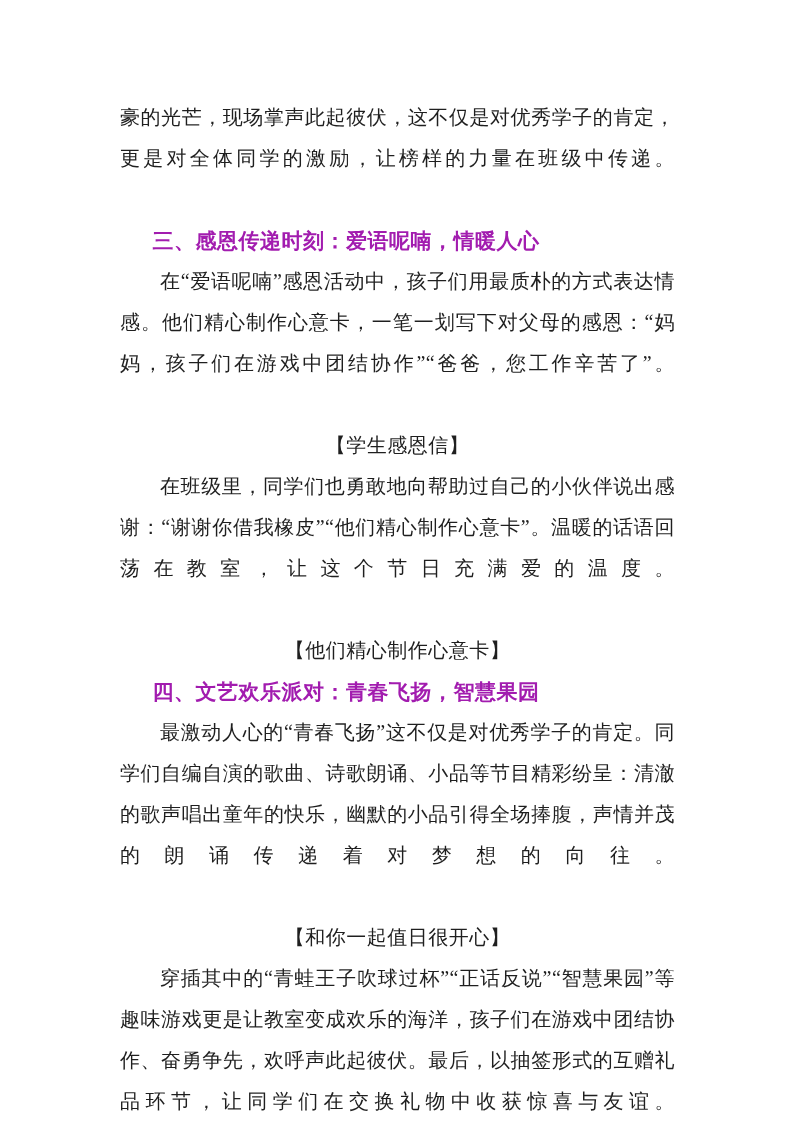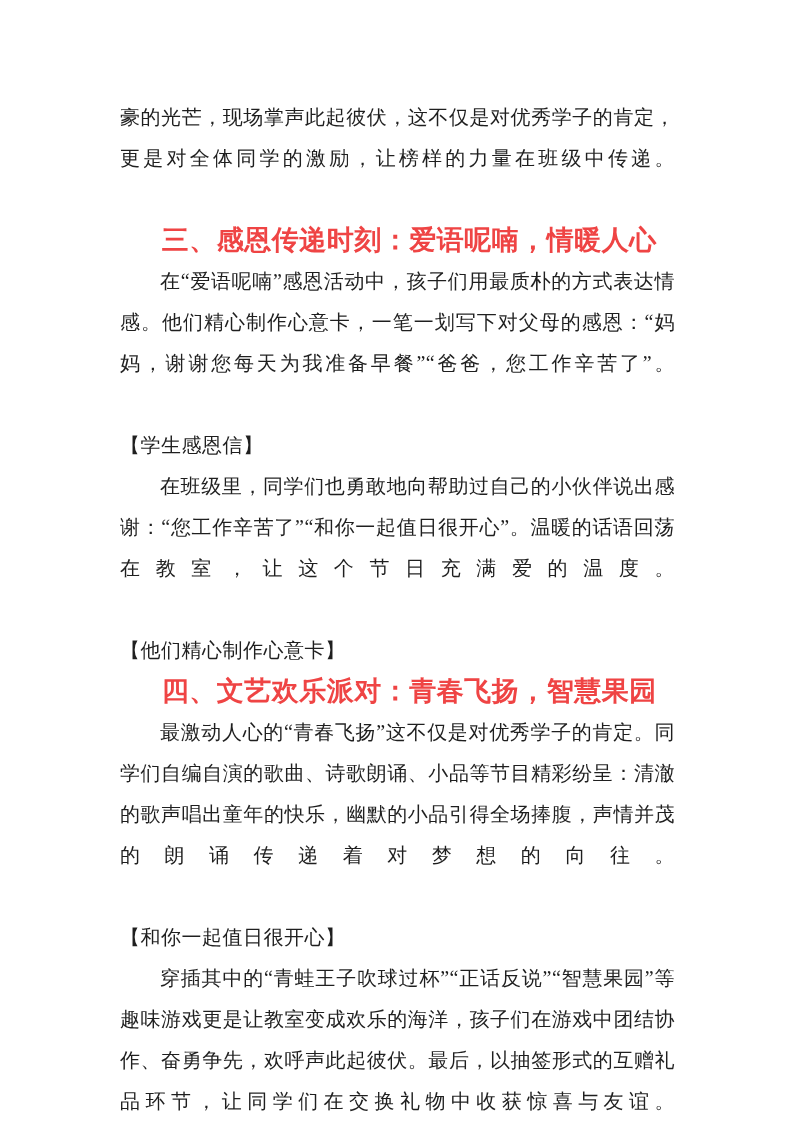--- a/index.html
+++ b/index.html
@@ -39,47 +39,47 @@
   
   .para::after, .para-cont::after {
     content: "";
     display: inline-block;
     width: 100%;
   }
   .heading {
     margin: 0;
     font-family: "Liberation Sans", "DejaVu Sans", sans-serif;
     font-weight: bold;
-    font-size: 27px;
+    font-size: 21px;
     line-height: 41px;
     text-indent: 1.55em;
     letter-spacing: 0.5px;
-    color: #ef4444;
+    color: #a21caf;
   }
   .placeholder {
     margin: 0;
-    text-align: left;
+    text-align: center;
     line-height: 41px;
     letter-spacing: 0.5px;
   }
 </style>
 </head>
 <body>
 
 <div class="page">
 
   <p class="para-cont">豪的光芒，现场掌声此起彼伏，这不仅是对优秀学子的肯定，更是对全体同学的激励，让榜样的力量在班级中传递。</p>
 
   <h2 class="heading">三、感恩传递时刻：爱语呢喃，情暖人心</h2>
 
-  <p class="para">在“爱语呢喃”感恩活动中，孩子们用最质朴的方式表达情感。他们精心制作心意卡，一笔一划写下对父母的感恩：“妈妈，谢谢您每天为我准备早餐”“爸爸，您工作辛苦了”。</p>
+  <p class="para">在“爱语呢喃”感恩活动中，孩子们用最质朴的方式表达情感。他们精心制作心意卡，一笔一划写下对父母的感恩：“妈妈，孩子们在游戏中团结协作”“爸爸，您工作辛苦了”。</p>
 
   <p class="placeholder">【学生感恩信】</p>
 
-  <p class="para">在班级里，同学们也勇敢地向帮助过自己的小伙伴说出感谢：“您工作辛苦了”“和你一起值日很开心”。温暖的话语回荡在教室，让这个节日充满爱的温度。</p>
+  <p class="para">在班级里，同学们也勇敢地向帮助过自己的小伙伴说出感谢：“谢谢你借我橡皮”“他们精心制作心意卡”。温暖的话语回荡在教室，让这个节日充满爱的温度。</p>
 
   <p class="placeholder">【他们精心制作心意卡】</p>
 
   <h2 class="heading">四、文艺欢乐派对：青春飞扬，智慧果园</h2>
 
   <p class="para">最激动人心的“青春飞扬”这不仅是对优秀学子的肯定。同学们自编自演的歌曲、诗歌朗诵、小品等节目精彩纷呈：清澈的歌声唱出童年的快乐，幽默的小品引得全场捧腹，声情并茂的朗诵传递着对梦想的向往。</p>
 
   <p class="placeholder">【和你一起值日很开心】</p>
 
   <p class="para">穿插其中的“青蛙王子吹球过杯”“正话反说”“智慧果园”等趣味游戏更是让教室变成欢乐的海洋，孩子们在游戏中团结协作、奋勇争先，欢呼声此起彼伏。最后，以抽签形式的互赠礼品环节，让同学们在交换礼物中收获惊喜与友谊。</p>

